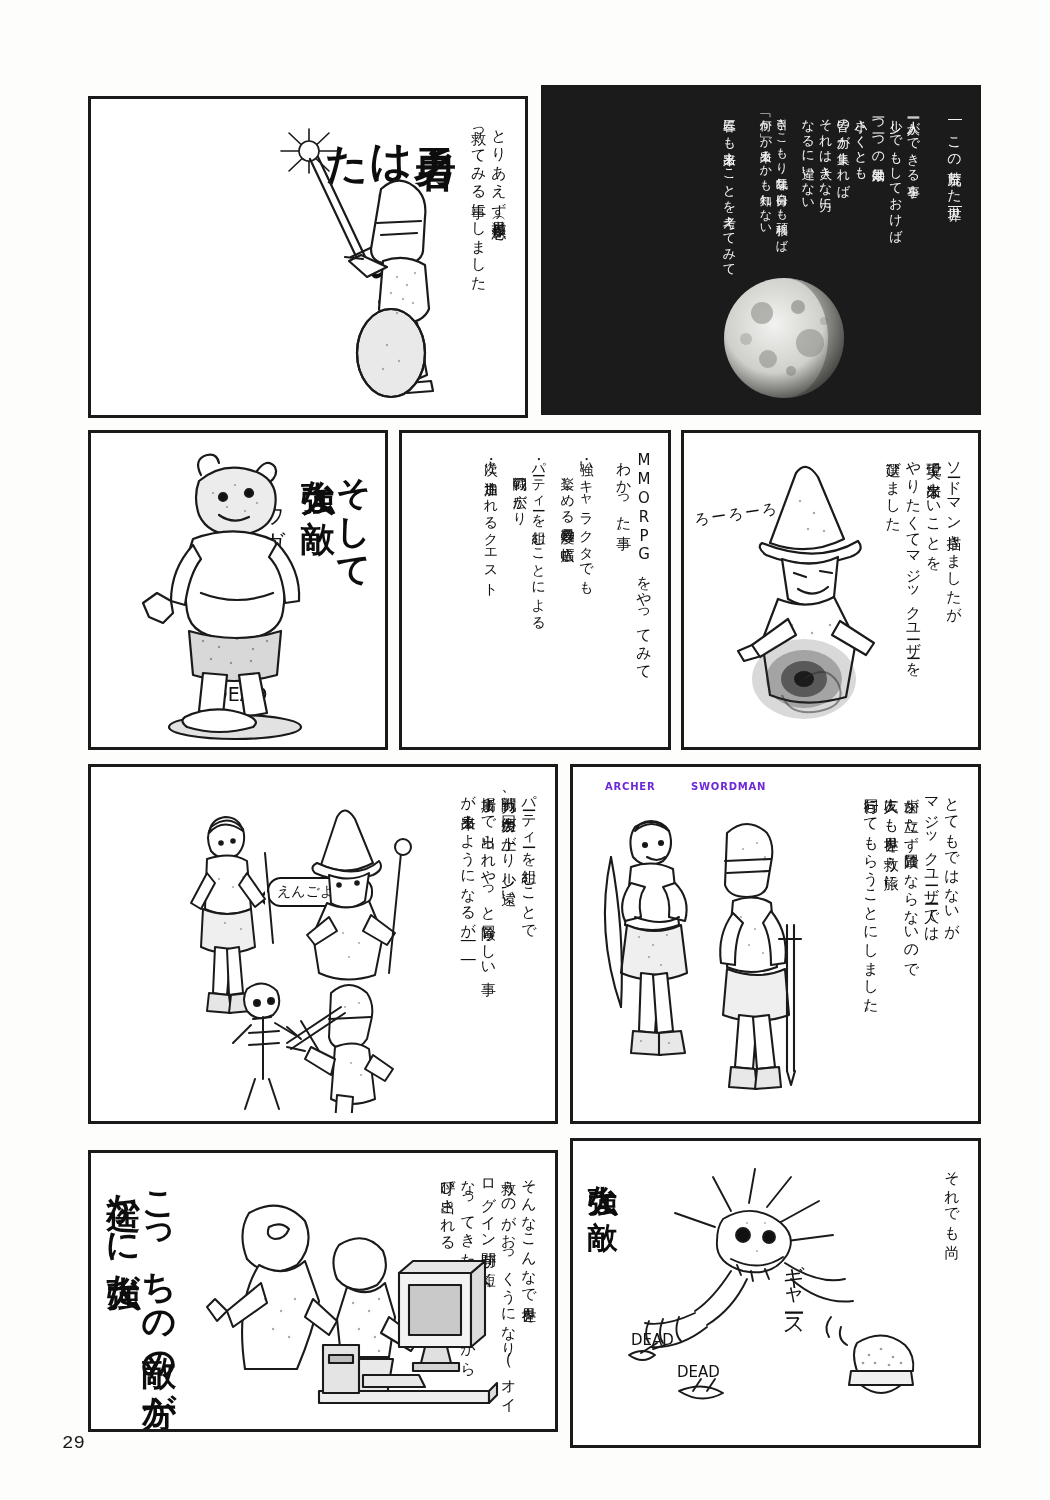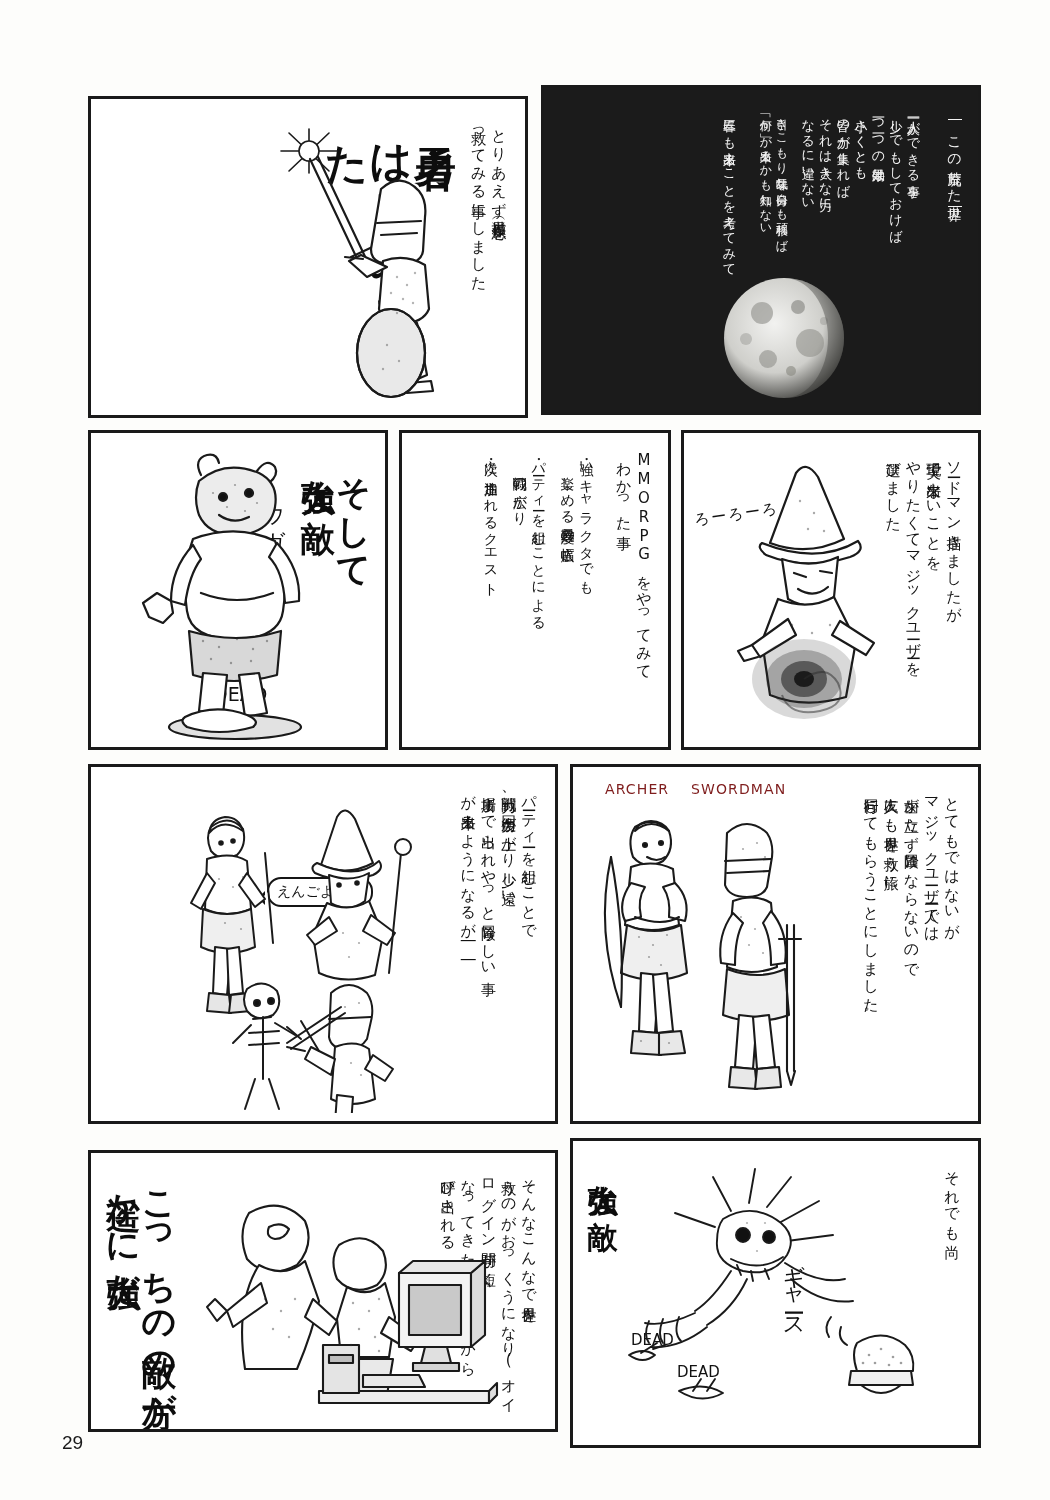--- a/index.html
+++ b/index.html
@@ -66,38 +66,39 @@
     line-height: 1.05;
     letter-spacing: 0.02em;
     white-space: pre-line;
   }
   .title-main { font-size: 42px; }
   .title-mid { font-size: 34px; }
   .title-sm { font-size: 30px; }
 
   .label-h {
     font-family: "DejaVu Sans", sans-serif;
-    font-size: 14px;
+    font-size: 10px;
     letter-spacing: 0.08em;
-    color: #7f1d1d;
+    color: #6d28d9;
+    font-weight: bold;
   }
   .sfx {
     font-family: "DejaVu Sans", sans-serif;
     color: #111;
   }
   .sfx-v {
     writing-mode: vertical-rl;
     text-orientation: upright;
   }
   .pagenum {
     position: absolute;
     left: 62px;
     top: 1432px;
     font-size: 19px;
-    font-family: Liberation Sans, sans-serif;
+    font-family: Liberation Mono, monospace;
     color: #1a1a1a;
   }
   
   .bubble {
     position: absolute;
     border: 2px solid #151515;
     border-radius: 14px;
     background: #fff;
     padding: 4px 8px;
     font-size: 14px;

